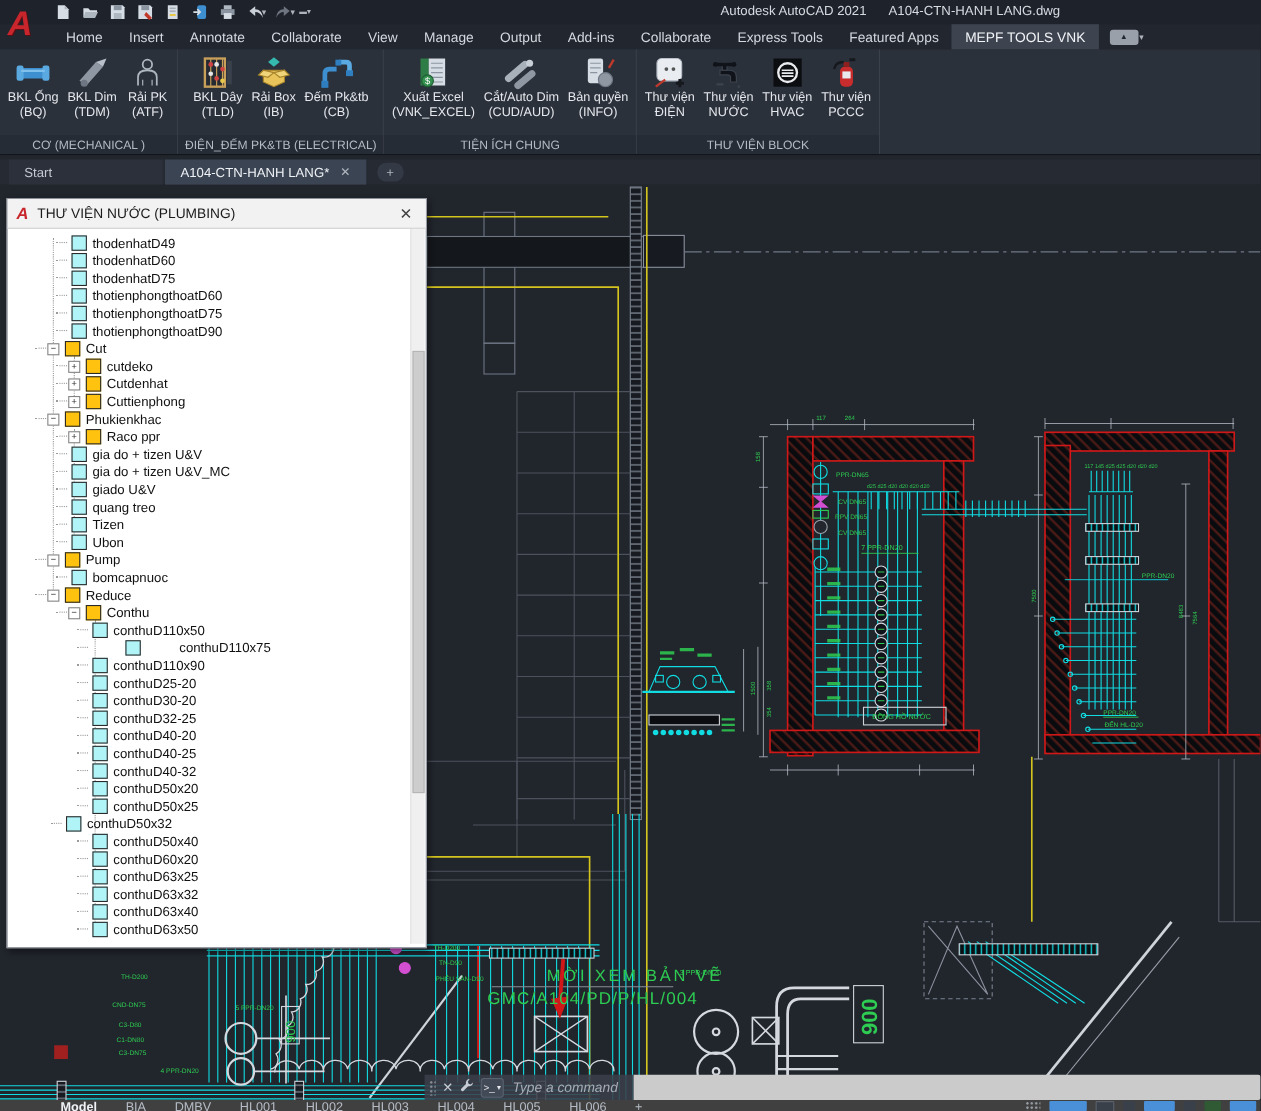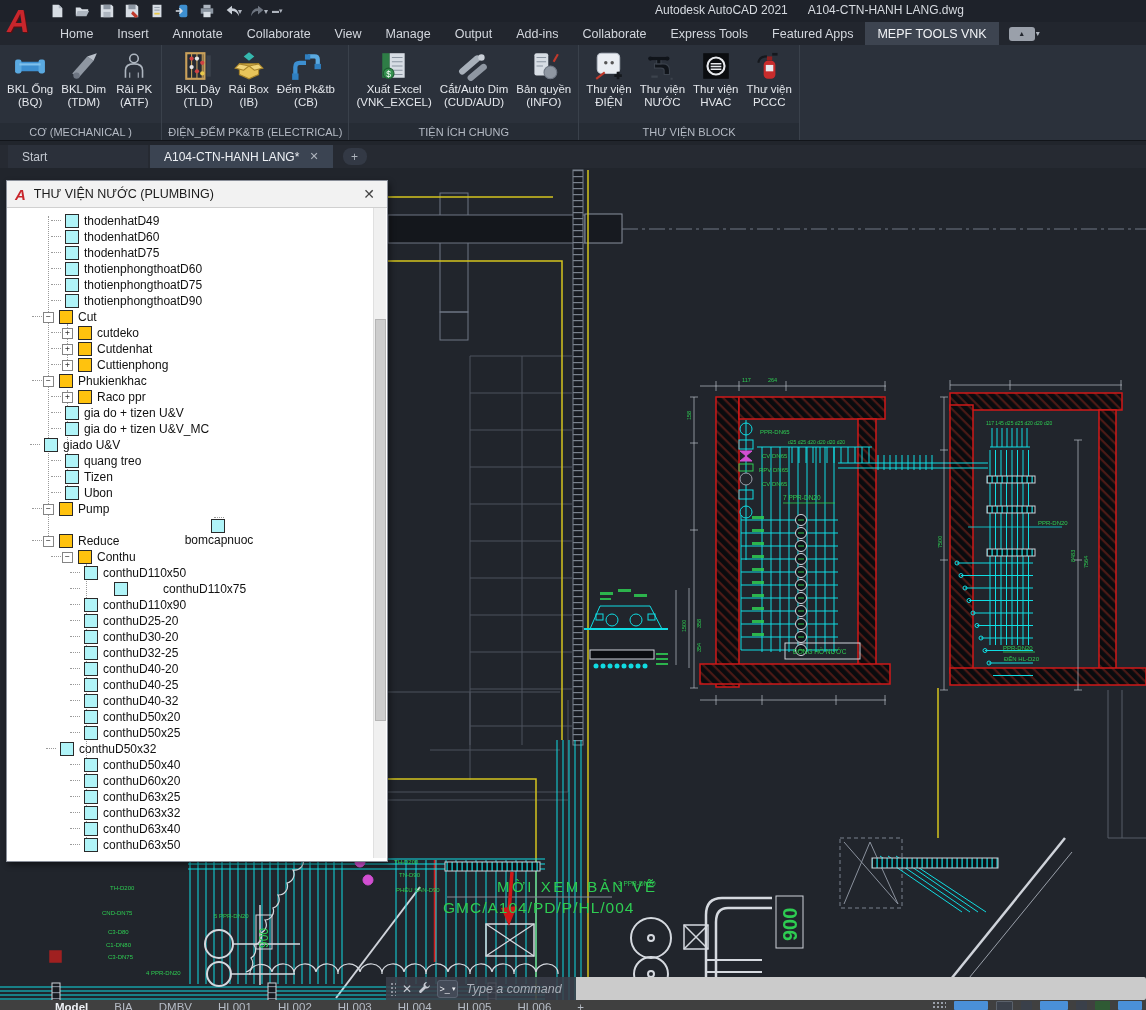--- a/index.html
+++ b/index.html
@@ -652,21 +652,21 @@
           <div class="r" style="padding-left: 44px;">
             <span class="cn"></span>
             <span class="ic block"></span>
             <span class="tl">gia do + tizen U&amp;V</span>
           </div>
           <div class="r" style="padding-left: 44px;">
             <span class="cn"></span>
             <span class="ic block"></span>
             <span class="tl">gia do + tizen U&amp;V_MC</span>
           </div>
-          <div class="r" style="padding-left: 23px;">
+          <div class="r" style="padding-left: 44px;">
             <span class="cn"></span>
             <span class="ic block"></span>
             <span class="tl">giado U&amp;V</span>
           </div>
           <div class="r" style="padding-left: 44px;">
             <span class="cn"></span>
             <span class="ic block"></span>
             <span class="tl">quang treo</span>
           </div>
           <div class="r" style="padding-left: 44px;">
@@ -678,21 +678,21 @@
             <span class="cn"></span>
             <span class="ic block"></span>
             <span class="tl">Ubon</span>
           </div>
           <div class="r" style="padding-left: 25px;">
             <span class="cn"></span>
             <span class="exp">−</span>
             <span class="ic folder"></span>
             <span class="tl">Pump</span>
           </div>
-          <div class="r" style="padding-left: 44px; flex-direction: column;">
+          <div class="r" style="padding-left: 44px;">
             <span class="cn"></span>
             <span class="ic block"></span>
             <span class="tl">bomcapnuoc</span>
           </div>
           <div class="r" style="padding-left: 25px;">
             <span class="cn"></span>
             <span class="exp">−</span>
             <span class="ic folder"></span>
             <span class="tl">Reduce</span>
           </div>

